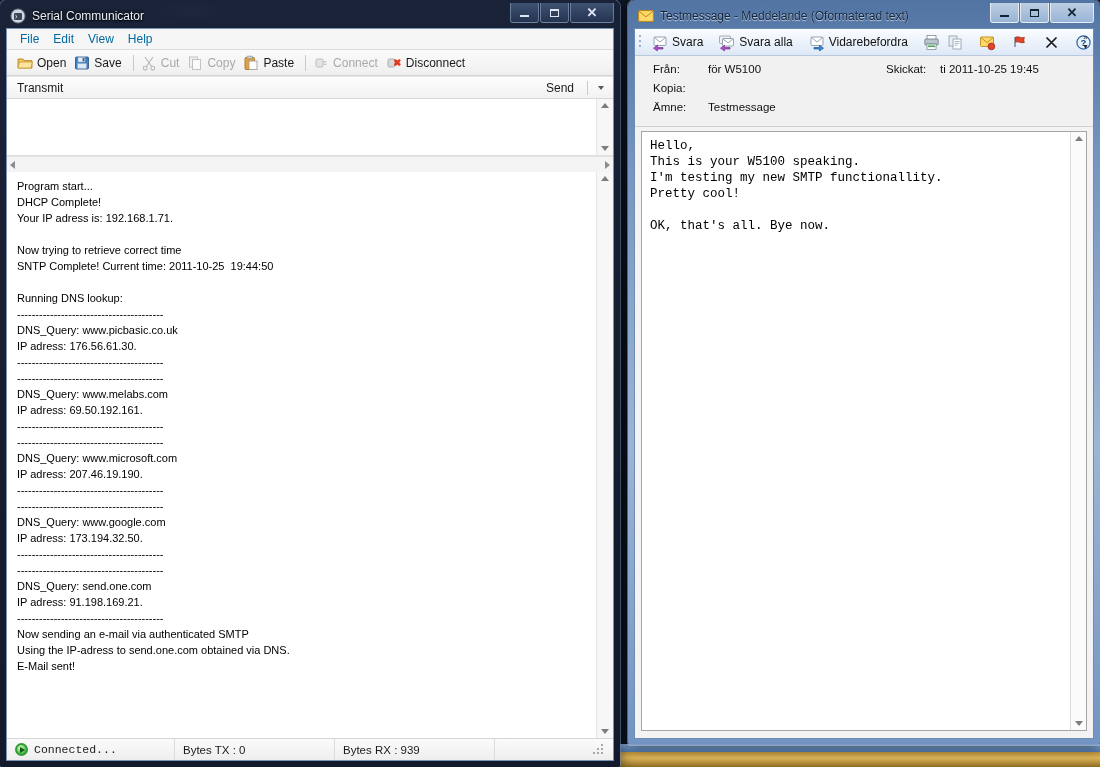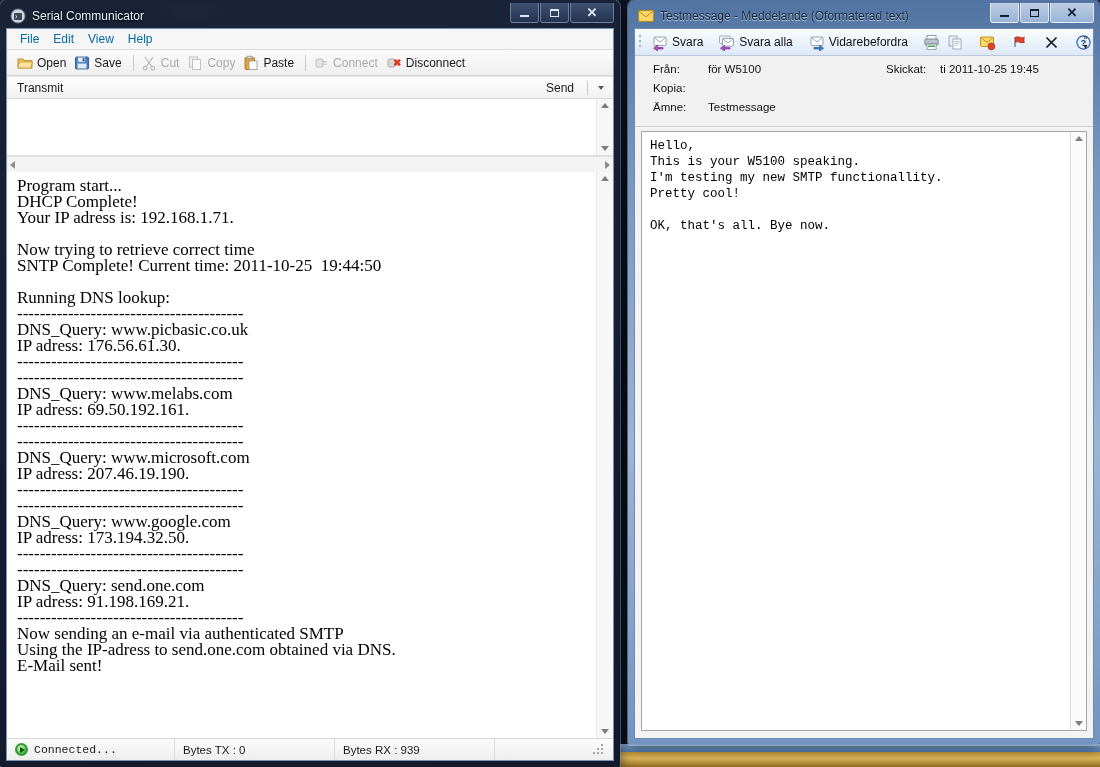--- a/index.html
+++ b/index.html
@@ -231,22 +231,22 @@
 
   .receive-area {
     flex: 1 1 auto;
     display: flex;
     background: #ffffff;
     overflow: hidden;
     min-height: 0;
   }
   .receive-text {
     flex: 1 1 auto;
-    font-family: Liberation Serif, serif;
-    font-size: 17px;
+    font-family: Liberation Sans, sans-serif;
+    font-size: 11px;
     line-height: 16px;
     color: #000;
     white-space: pre;
     padding: 6px 0 4px 10px;
     overflow: hidden;
   }
 
   .statusbar {
     height: 22px;
     background: linear-gradient(to bottom, #fbfbfb, #eeeeee);

